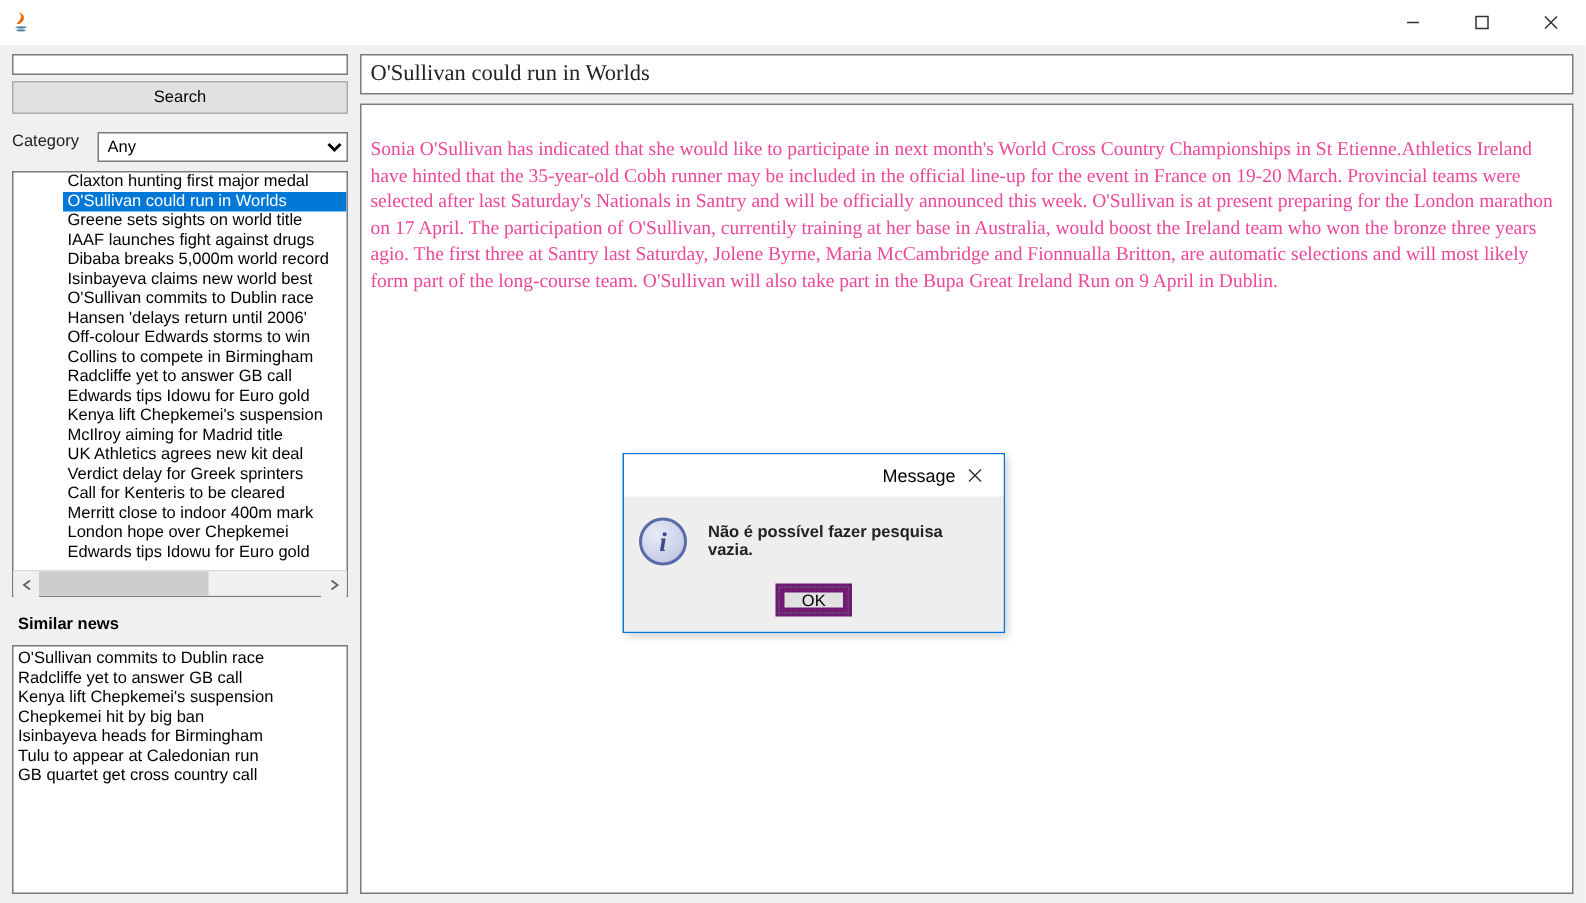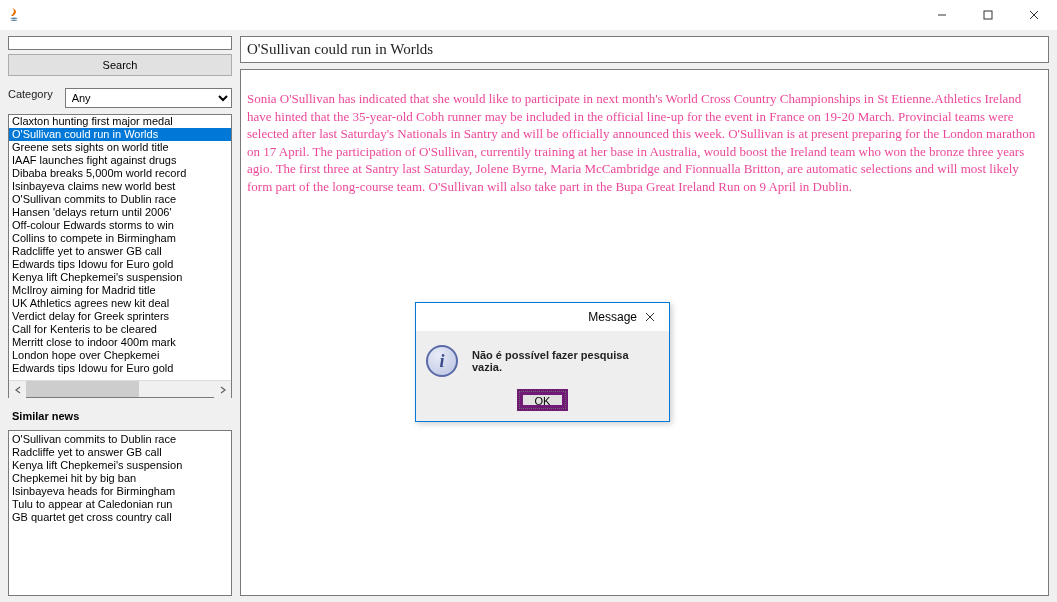--- a/index.html
+++ b/index.html
@@ -87,20 +87,21 @@
   height: 284px;
   display: flex;
   flex-direction: column;
 }
 .listbox {
   flex: 1;
   overflow-y: scroll;
   overflow-x: hidden;
   scrollbar-width: auto;
   white-space: nowrap;
+  margin-left: 33px;
 }
 .listbox-item {
   padding: 0px 3px;
   line-height: 13px;
   font-size: 11px;
   cursor: default;
   white-space: nowrap;
 }
 .listbox-item.selected {
   background: #0078d7;

